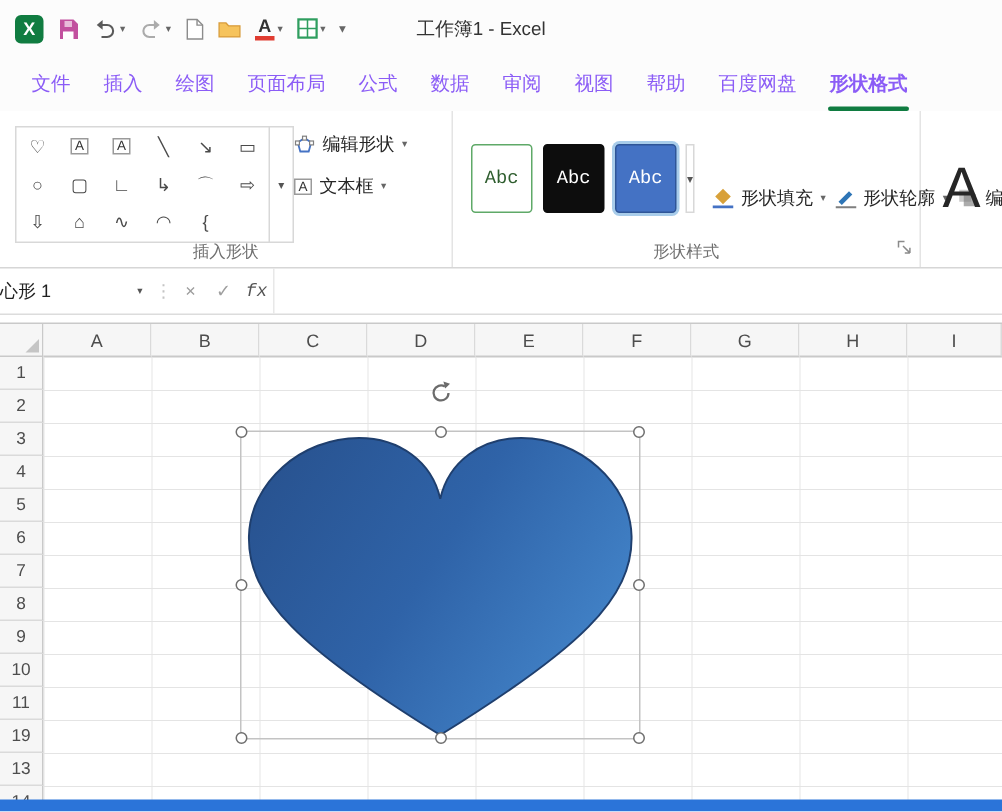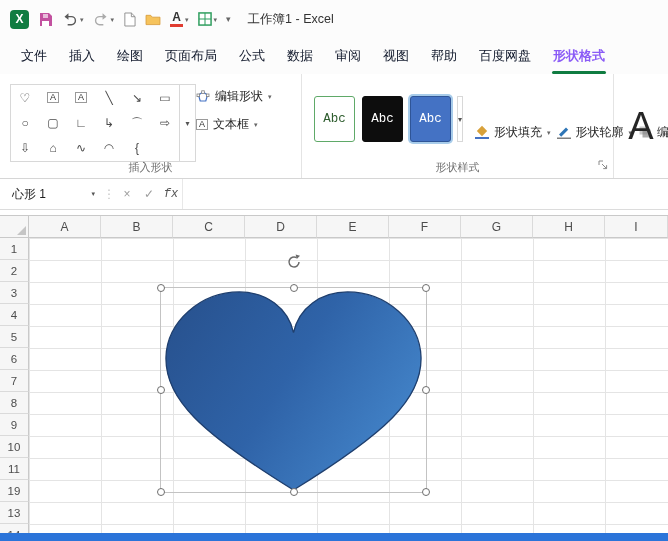--- a/index.html
+++ b/index.html
@@ -7,25 +7,25 @@
   body { font-family:"Liberation Sans", sans-serif; background:#fff; position:relative; font-size:12px; color:#333; }
 
   
   .titlebar { height:38px; display:flex; align-items:center; gap:9px; padding:0 10px; background:#FCFCFC; }
   .tb-btn { display:inline-flex; align-items:center; gap:2px; cursor:default; }
   .excel-logo { width:19px; height:19px; background:#107C41; border-radius:4px; color:#fff; font-weight:bold; font-size:12px; display:flex; align-items:center; justify-content:center; }
   .chev { font-size:7px; color:#666; line-height:1; }
   .fc-icon { display:inline-flex; flex-direction:column; align-items:center; line-height:1; }
   .fc-icon b { font-size:12px; color:#333; }
   .fc-bar { width:13px; height:3px; background:#E03C31; margin-top:1px; }
-  .win-title { margin-left:8px; color:#333; font-size:12.5px; }
+  .win-title { margin-left:38px; color:#333; font-size:12.5px; }
 
   
   .tabrow { height:36px; display:flex; align-items:stretch; padding-left:10px; background:#FCFCFC; }
-  .tab { display:flex; align-items:center; padding:0 11px; font-size:13px; color:#0f172a; position:relative; }
+  .tab { display:flex; align-items:center; padding:0 11px; font-size:13px; color:#8b5cf6; position:relative; }
   .tab.active { color:#8b5cf6; font-weight:700; }
   .tab.active::after { content:""; position:absolute; left:10px; right:10px; bottom:0; height:3px; background:#107C41; border-radius:2px; }
 
   
   .ribbon { height:105px; background:#fff; border-bottom:1px solid #D6D6D6; display:flex; position:relative; }
   .rgroup { position:relative; height:100%; }
   .rgroup1 { width:302px; border-right:1px solid #E4E4E4; display:flex; }
   .gallery { margin:10px 0 0 10px; width:170px; height:78px; border:1px solid #D8D8D8; background:#fff;
              display:grid; grid-template-columns:repeat(6,1fr); grid-auto-rows:1fr; align-items:center; justify-items:center;
              font-size:12px; color:#4a4a4a; }
@@ -46,21 +46,21 @@
   .preset-more { margin:22px 0 0 6px; width:16px; height:46px; border:1px solid #D8D8D8;
                  display:flex; align-items:center; justify-content:center; font-size:8px; color:#555; }
   .sstyle-col { margin:12px 0 0 12px; display:flex; flex-direction:row; gap:6px; }
   .launcher { position:absolute; right:5px; bottom:5px; }
 
   .rgroup3 { flex:1; display:flex; align-items:center; justify-content:center; }
   .wordart-a { font-size:38px; color:#262626; line-height:1; }
 
   
   .fbar { height:31px; display:flex; align-items:stretch; background:#fff; border-bottom:1px solid #DCDCDC; font-size:12px; }
-  .namebox { width:102px; display:flex; align-items:center; padding-left:12px; color:#1f1f1f; }
+  .namebox { width:102px; display:flex; align-items:center; color:#1f1f1f; }
   .nb-chev { margin-left:auto; padding-right:7px; font-size:7px; color:#555; }
   .nb-dots { width:14px; display:flex; align-items:center; justify-content:center; color:#C4C4C4; }
   .fxbtn { width:22px; display:flex; align-items:center; justify-content:center; color:#9e9e9e; }
   .fx-fn { font-style:italic; font-family:Liberation Mono, monospace; color:#555; }
   .formula-field { flex:1; border-left:1px solid #E8E8E8; }
   .fspacer { height:6px; background:#FFFFFF; border-bottom:1px solid #C9C9C9; }
 
   
   .grid { position:relative; height:322px; overflow:hidden; background:#fff; }
   .corner { position:absolute; left:0; top:0; width:29px; height:22px; background:#F6F6F6;

